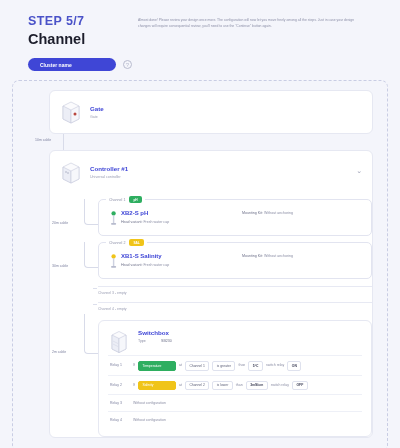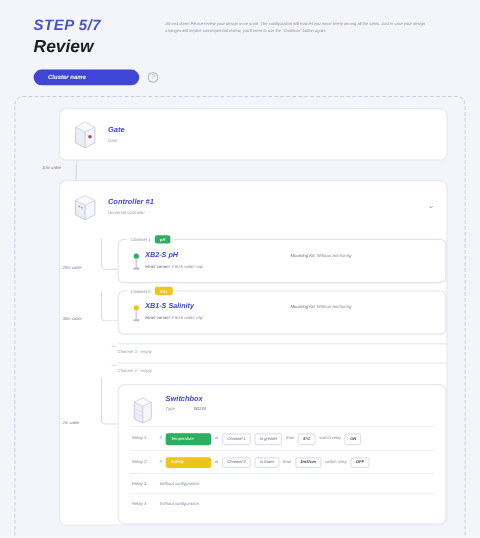--- a/index.html
+++ b/index.html
@@ -2,21 +2,21 @@
 <html><head>
 <meta charset="utf-8">
 <style>
   * { box-sizing: border-box; margin: 0; padding: 0; }
   html, body {
     width: 400px; height: 448px;
     background: #f4f5fb;
     font-family: "Liberation Sans", sans-serif;
     overflow: hidden;
   }
-  .page { position: relative; width: 400px; height: 320px; padding: 0; font-style: italic; }
+  .page { position: relative; width: 400px; height: 320px; padding: 0; }
 
   
   .header { display: flex; padding: 14px 18px 0 28px; }
   .header-left { width: 110px; flex: none; }
   .step-label {
     font-size: 12.5px; font-weight: bold; color: #4a52c8;
     letter-spacing: .4px; line-height: 15px;
   }
   .review-title {
     font-size: 14.5px; font-weight: bold; color: #1c1d2b;
@@ -155,21 +155,21 @@
   .relay-plain { font-size: 3.5px; color: #8a8da4; }
 </style>
 </head>
 <body>
 
 <div class="page">
 
   <div class="header">
     <div class="header-left">
       <div class="step-label">STEP 5/7</div>
-      <div class="review-title">Review</div>
+      <div class="review-title">Channel</div>
     </div>
     <div class="header-desc">Almost done! Please review your design once more. The configuration will now let you move freely among all the steps. Just in case your design changes will require consequential review, you'll need to use the "Continue" button again.</div>
   </div>
 
   <div class="cluster-row">
     <div class="cluster-pill">Cluster name</div>
     <div class="help-icon">?</div>
   </div>
 
   <div class="tree-wrap">

